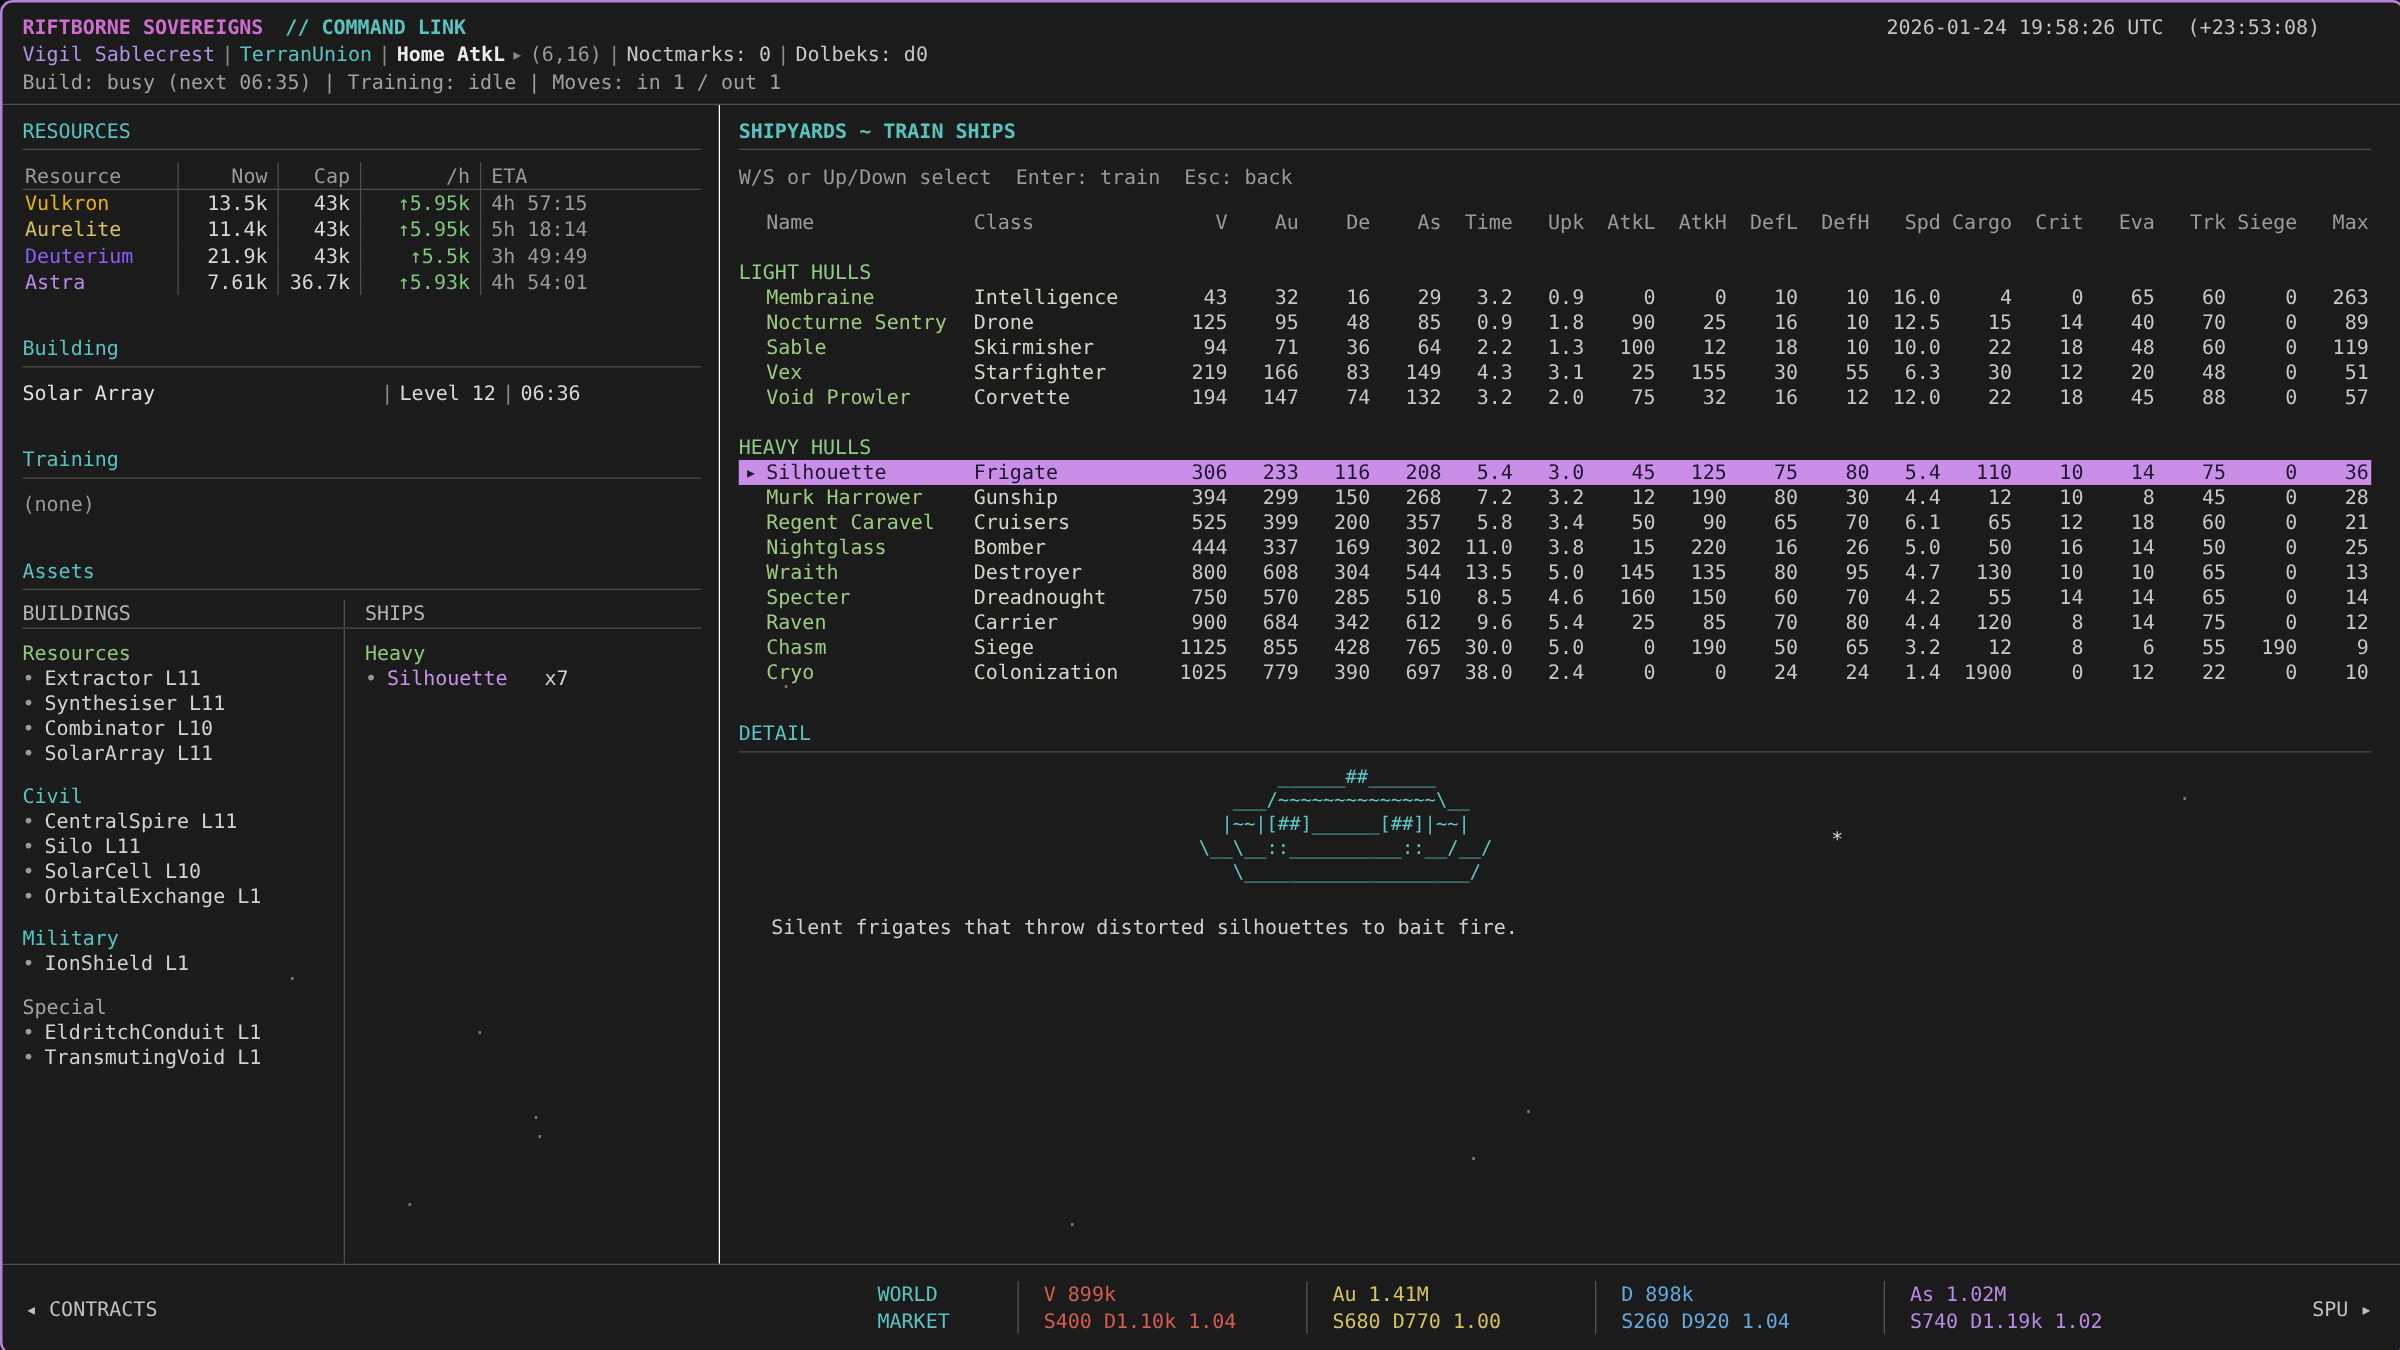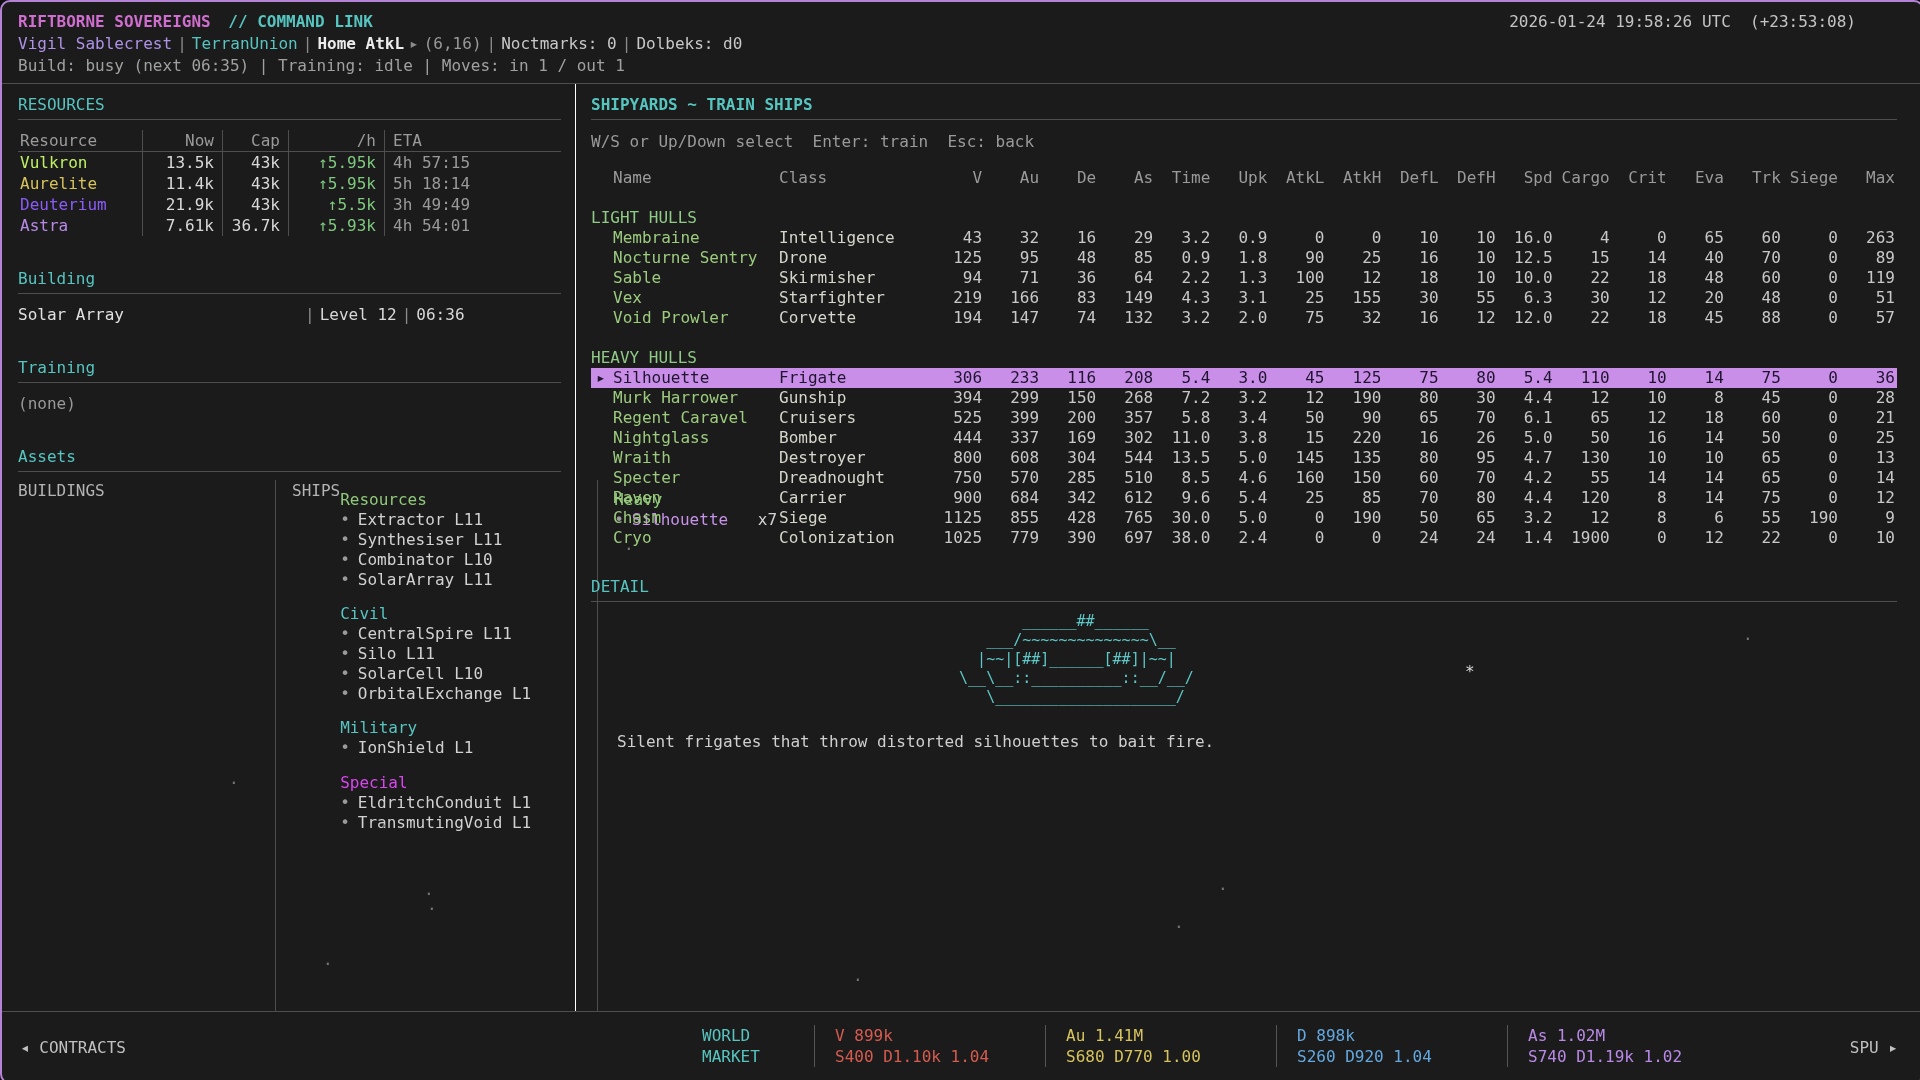--- a/index.html
+++ b/index.html
@@ -43,21 +43,21 @@
   .val{color:#d8d8d8;}
   .rate{color:#7fc97f;}
   .eta{color:#9a9a9a;}
 
   .build-line{margin-top:10px;}
   .b-name{display:inline-block;width:282px;color:#e0e0e0;}
   .b-val{color:#d8d8d8;}
   .plain-line{margin-top:10px;}
 
   
-  .bs{flex:1;display:flex;flex-direction:row;margin-top:8px;min-height:0;}
+  .bs{flex:1;display:flex;flex-direction:column;margin-top:8px;min-height:0;}
   .bs-head-row{display:grid;grid-template-columns:258px 1fr;color:#b4b4b4;}
   .bs-head-row .cell{line-height:22px;}
   .bs-head-row .cell.l{border-right:1px solid #4e4e4e;}
   .bs-head-row .cell.r{padding-left:16px;}
   .bs-cols{flex:1;display:grid;grid-template-columns:258px 1fr;min-height:0;}
   .bs-col{padding-top:8px;}
   .bs-col.l{border-right:1px solid #4e4e4e;padding-right:10px;}
   .bs-col.r{padding-left:16px;}
   .bs-group-label{margin-top:14px;line-height:20px;}
   .bs-col > .bs-group-label:first-child{margin-top:2px;}
@@ -127,21 +127,21 @@
       <div class="res-table">
         <div class="res-head">
             <div class="rc c0">Resource</div>
             <div class="rc c1 num">Now</div>
             <div class="rc c2 num">Cap</div>
             <div class="rc c3 num">/h</div>
             <div class="rc c4">ETA</div>
           </div>
         <div>
             <div class="res-row">
-              <div class="rc c0" style="color: #bef264;">Vulkron</div>
+              <div class="rc c0" style="color: #eab308;">Vulkron</div>
               <div class="rc c1 num val">13.5k</div>
               <div class="rc c2 num val">43k</div>
               <div class="rc c3 num rate">↑5.95k</div>
               <div class="rc c4 eta">4h 57:15</div>
             </div>
             <div class="res-row">
               <div class="rc c0" style="color: rgb(214, 195, 92);">Aurelite</div>
               <div class="rc c1 num val">11.4k</div>
               <div class="rc c2 num val">43k</div>
               <div class="rc c3 num rate">↑5.95k</div>
@@ -190,21 +190,21 @@
               <div class="bs-item"><span class="bullet">•</span><span>Synthesiser L11</span></div>
               <div class="bs-item"><span class="bullet">•</span><span>Combinator L10</span></div>
               <div class="bs-item"><span class="bullet">•</span><span>SolarArray L11</span></div>
               <div class="bs-group-label" style="color: rgb(86, 197, 192);">Civil</div>
               <div class="bs-item"><span class="bullet">•</span><span>CentralSpire L11</span></div>
               <div class="bs-item"><span class="bullet">•</span><span>Silo L11</span></div>
               <div class="bs-item"><span class="bullet">•</span><span>SolarCell L10</span></div>
               <div class="bs-item"><span class="bullet">•</span><span>OrbitalExchange L1</span></div>
               <div class="bs-group-label" style="color: rgb(86, 197, 192);">Military</div>
               <div class="bs-item"><span class="bullet">•</span><span>IonShield L1</span></div>
-              <div class="bs-group-label" style="color: #d946ef; margin-top: 15px;">Special</div>
+              <div class="bs-group-label" style="color: #a3a3a3; margin-top: 15px;">Special</div>
               <div class="bs-item"><span class="bullet">•</span><span>EldritchConduit L1</span></div>
               <div class="bs-item"><span class="bullet">•</span><span>TransmutingVoid L1</span></div>
             </div>
           <div class="bs-col r">
               <div class="bs-group-label" style="color: rgb(143, 201, 121);">Heavy</div>
               <div class="bs-item"><span class="bullet">•</span><span class="fleet-name" style="color: rgb(199, 146, 234);">Silhouette</span><span class="fleet-count">x7</span></div>
             </div>
         </div>
       </div>
     </aside>

